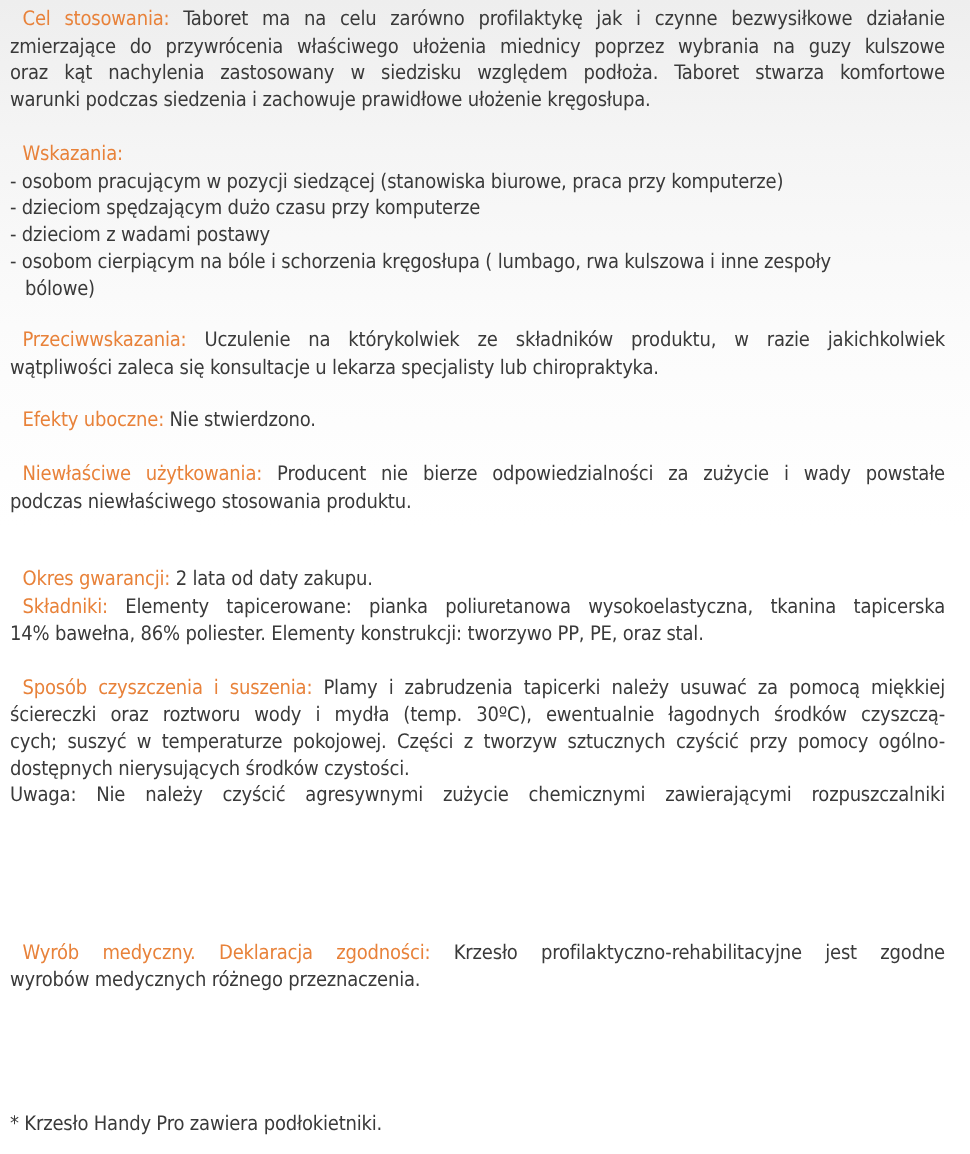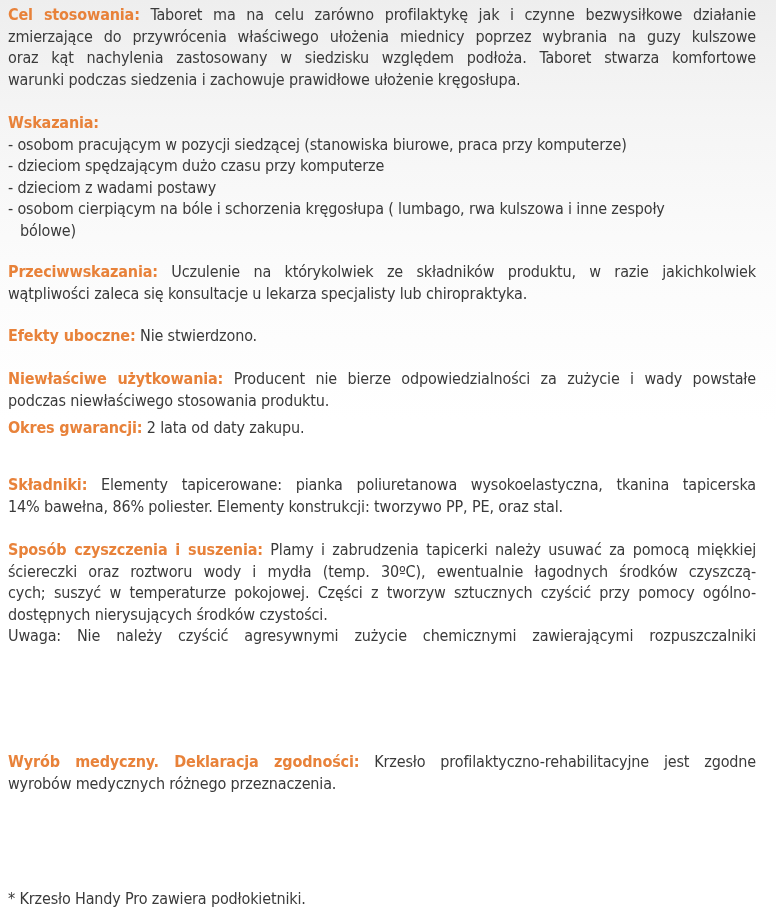--- a/index.html
+++ b/index.html
@@ -24,21 +24,22 @@
       left: 8px;
       width: 748px;
       font-size: 16px;
       line-height: 21.5px;
       text-align: justify;
       font-stretch: condensed;
       letter-spacing: -0.15px;
     }
     .label {
       color: #e8823a;
-      font-weight: bold;
+      font-weight: normal;
+      margin-left: 10px;
     }
     .line {
       display: block;
       white-space: nowrap;
     }
     .justify-line {
       display: block;
       text-align: justify;
       text-align-last: justify;
       white-space: normal;
@@ -79,21 +80,21 @@
 
   <div class="section" style="top:325px;">
     <span class="line"><span class="label">Efekty uboczne:</span><span> Nie stwierdzono.</span></span>
   </div>
 
   <div class="section" style="top:368px;">
     <span class="justify-line"><span class="label">Niewłaściwe użytkowania:</span><span> Producent nie bierze odpowiedzialności za zużycie i wady powstałe</span></span>
     <span class="line">podczas niewłaściwego stosowania produktu.</span>
   </div>
 
-  <div class="section" style="top:417px;">
+  <div class="section" style="top:452px;">
     <span class="line"><span class="label">Okres gwarancji:</span><span> 2 lata od daty zakupu.</span></span>
   </div>
 
   <div class="section" style="top:474px;">
     <span class="justify-line"><span class="label">Składniki:</span><span> Elementy tapicerowane: pianka poliuretanowa wysokoelastyczna, tkanina tapicerska</span></span>
     <span class="line">14% bawełna, 86% poliester. Elementy konstrukcji: tworzywo PP, PE, oraz stal.</span>
   </div>
 
   <div class="section" style="top:539px;">
     <span class="justify-line"><span class="label">Sposób czyszczenia i suszenia:</span><span> Plamy i zabrudzenia tapicerki należy usuwać za pomocą miękkiej</span></span>

